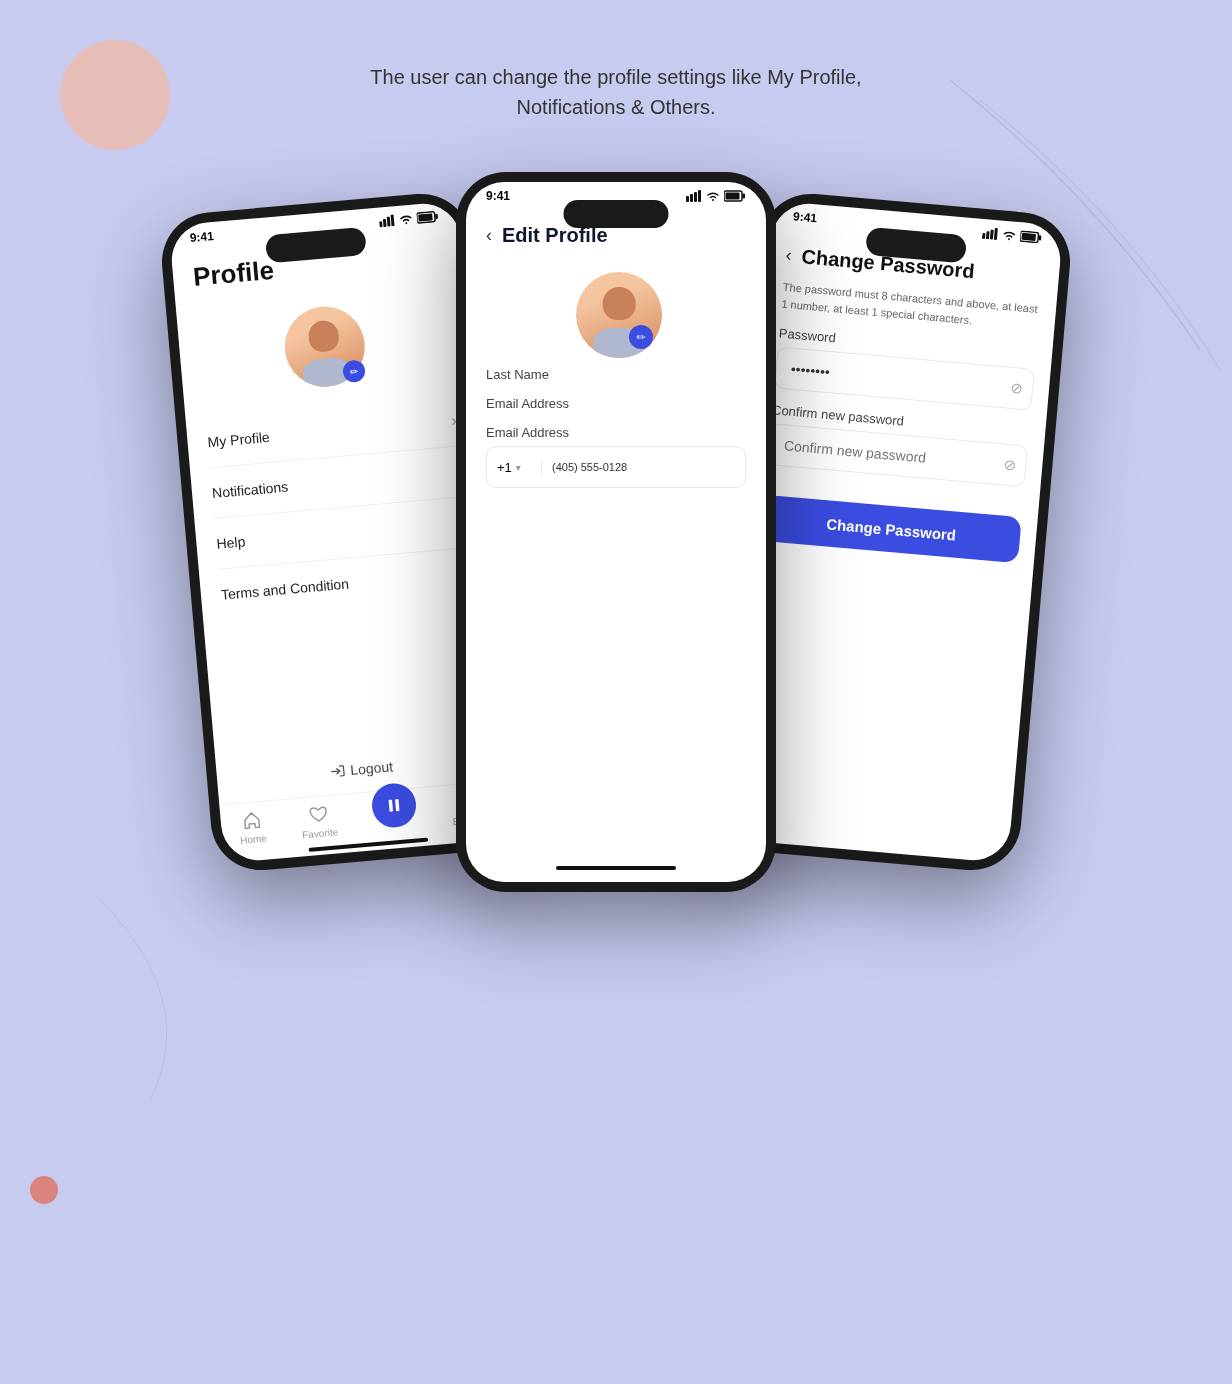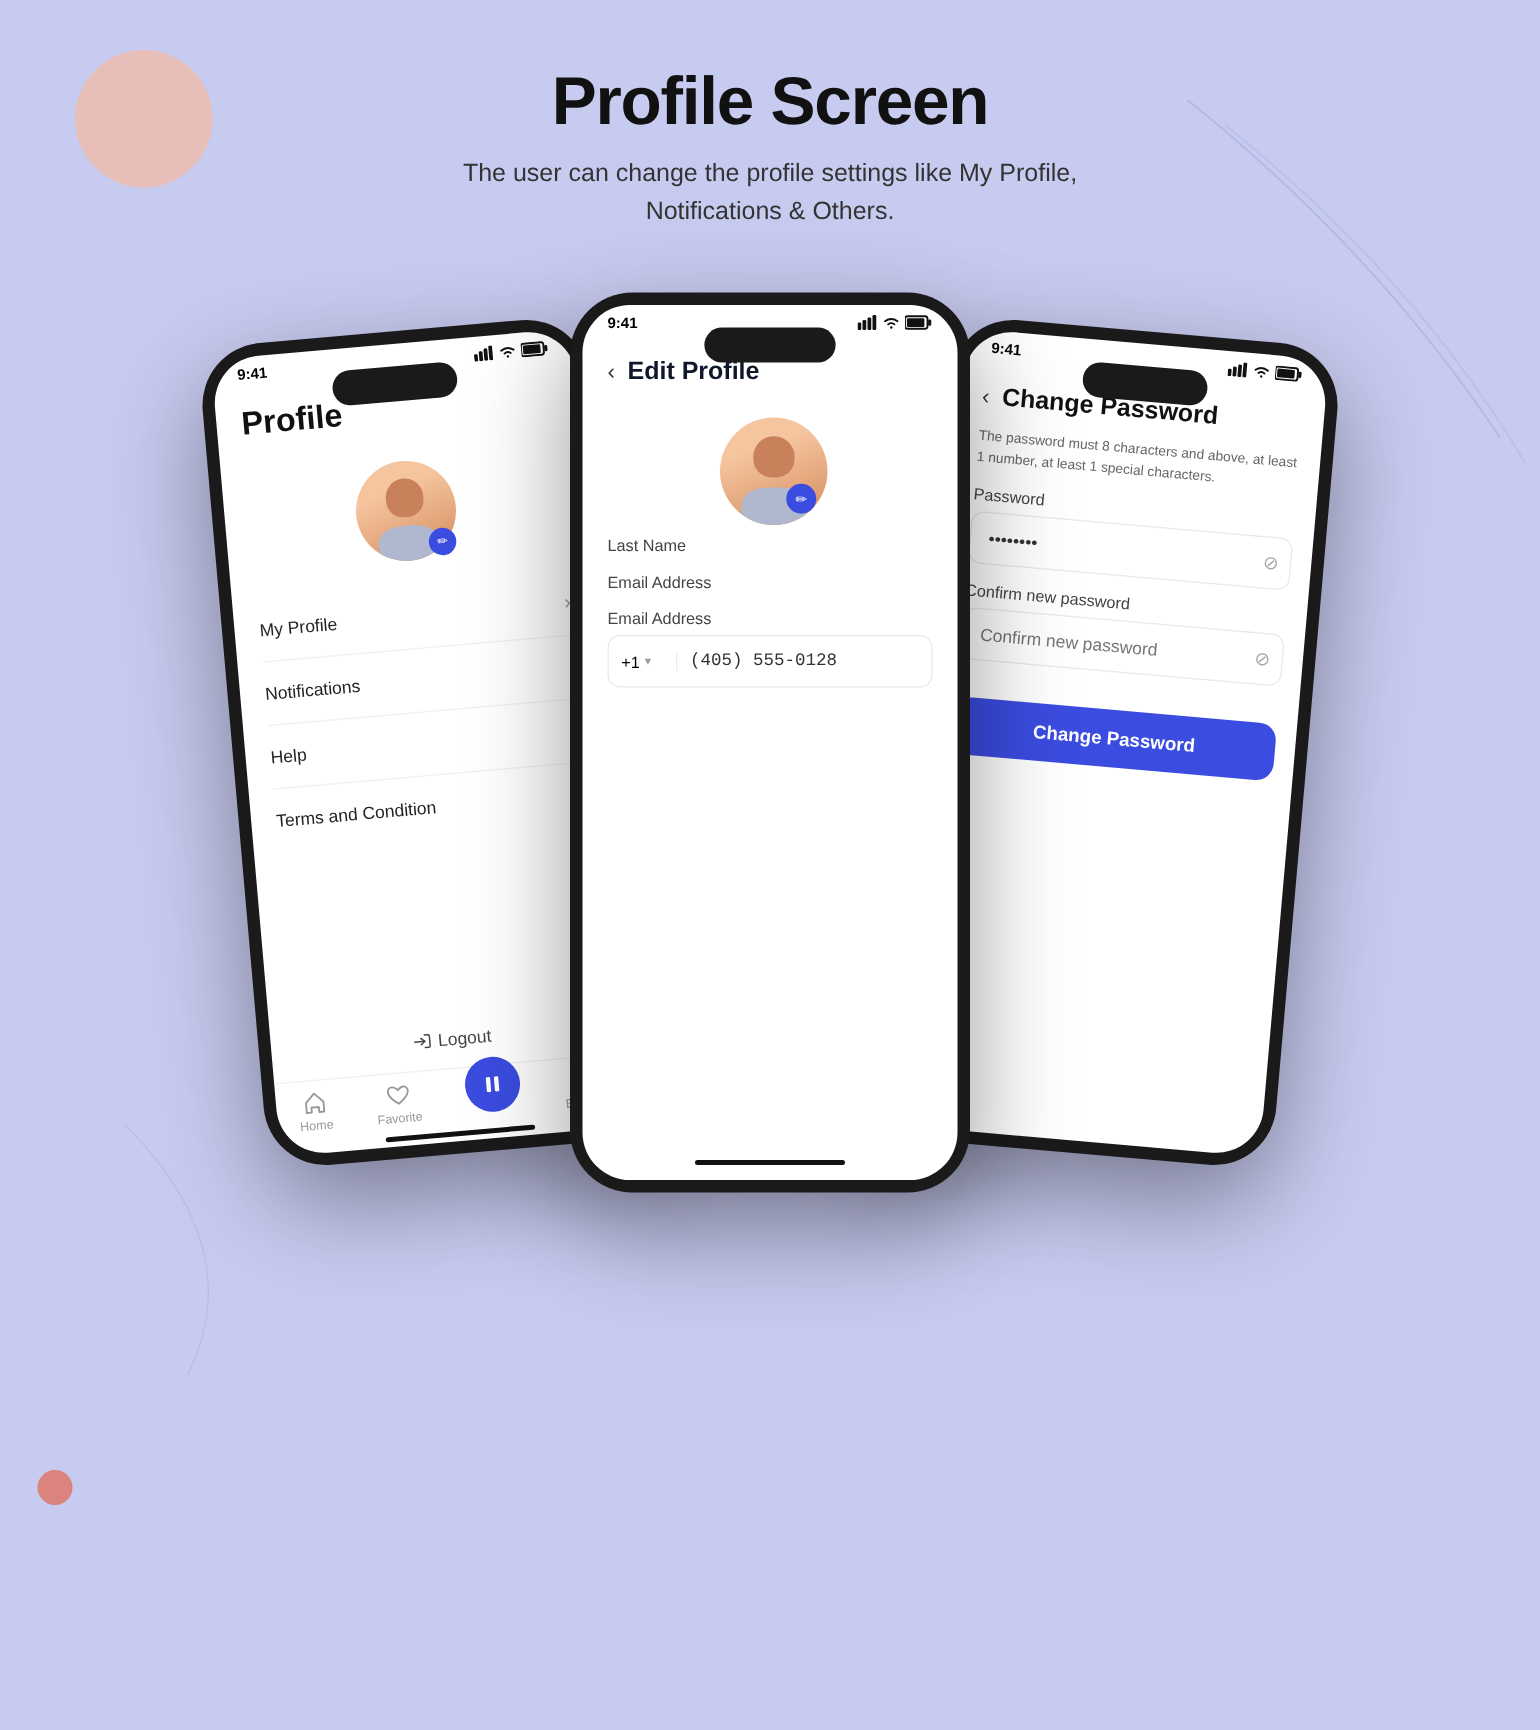--- a/index.html
+++ b/index.html
@@ -313,24 +313,23 @@
       padding: 0 10px;
       font-size: 13px;
       border-right: 1px solid #e8e8e8;
       gap: 4px;
       min-width: 55px;
     }
     .phone-number-input {
       flex: 1;
       border: none;
       padding: 0 10px;
-      font-size: 14px;
+      font-size: 11px;
       color: #333;
       outline: none;
-      font-family: Liberation Mono, monospace;
     }
     .save-btn {
       margin: 15px 20px 15px;
       background: #3b4ce0;
       color: white;
       border: none;
       border-radius: 14px;
       height: 48px;
       width: calc(100% - 40px);
       font-size: 16px;
@@ -485,21 +484,20 @@
 <div class="bg-circle-pink"></div>
 <div class="bg-circle-small-red"></div>
 
 <svg class="bg-svg" viewBox="0 0 1232 1384">
   <path d="M950 80 Q1100 200 1200 350" stroke="#a0a8e0" stroke-width="1.5" fill="none" opacity="0.5"></path>
   <path d="M980 100 Q1130 220 1220 370" stroke="#a0a8e0" stroke-width="1.5" fill="none" opacity="0.3"></path>
   <path d="M100 900 Q200 1000 150 1100" stroke="#a0a8e0" stroke-width="1" fill="none" opacity="0.4"></path>
 </svg>
 
 <div class="header">
-  <h1>Profile Screen</h1>
   <p>The user can change the profile settings like My Profile,<br>Notifications &amp; Others.</p>
 </div>
 
 <div class="phones-container">
 
   <div class="phone phone-1">
     <div class="phone-screen">
       <div class="dynamic-island"></div>
       <div class="profile-screen">
         <div class="status-bar">

